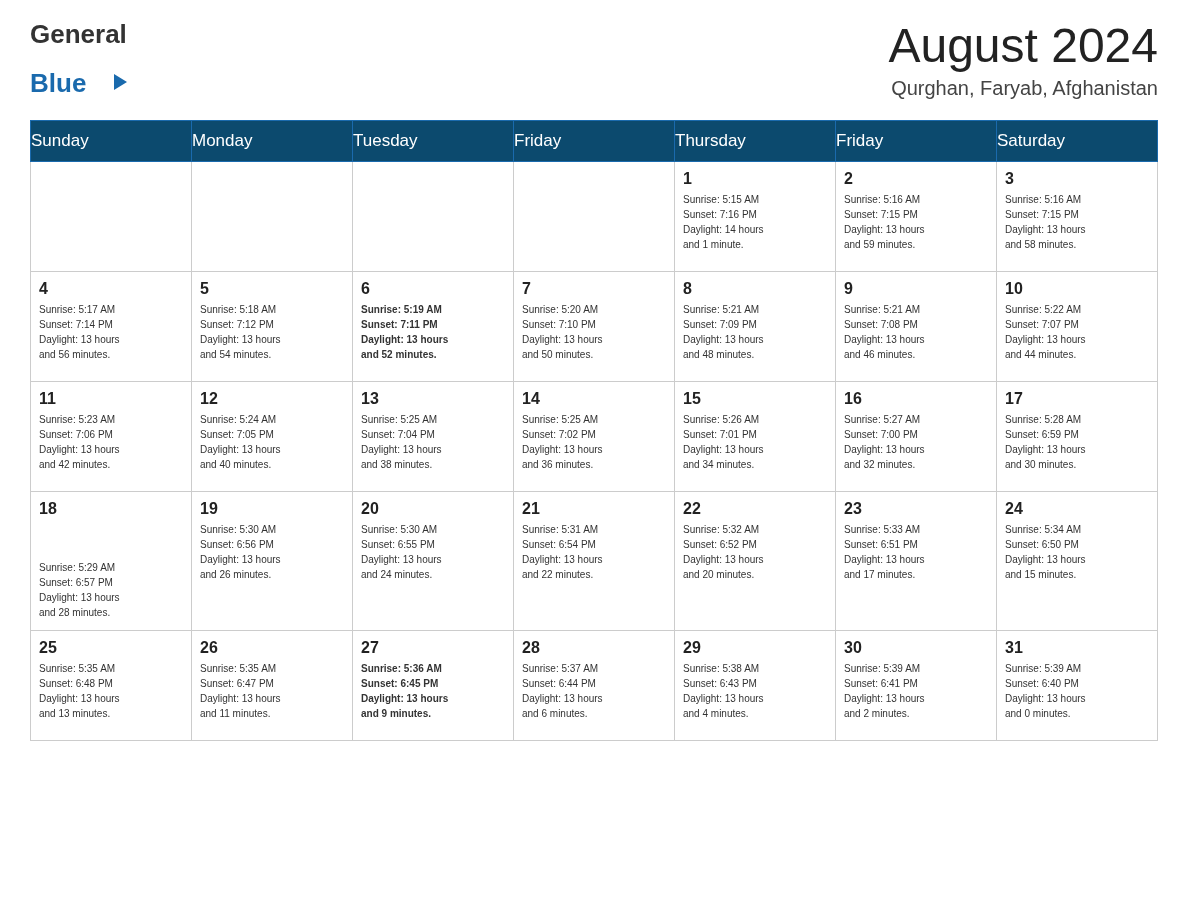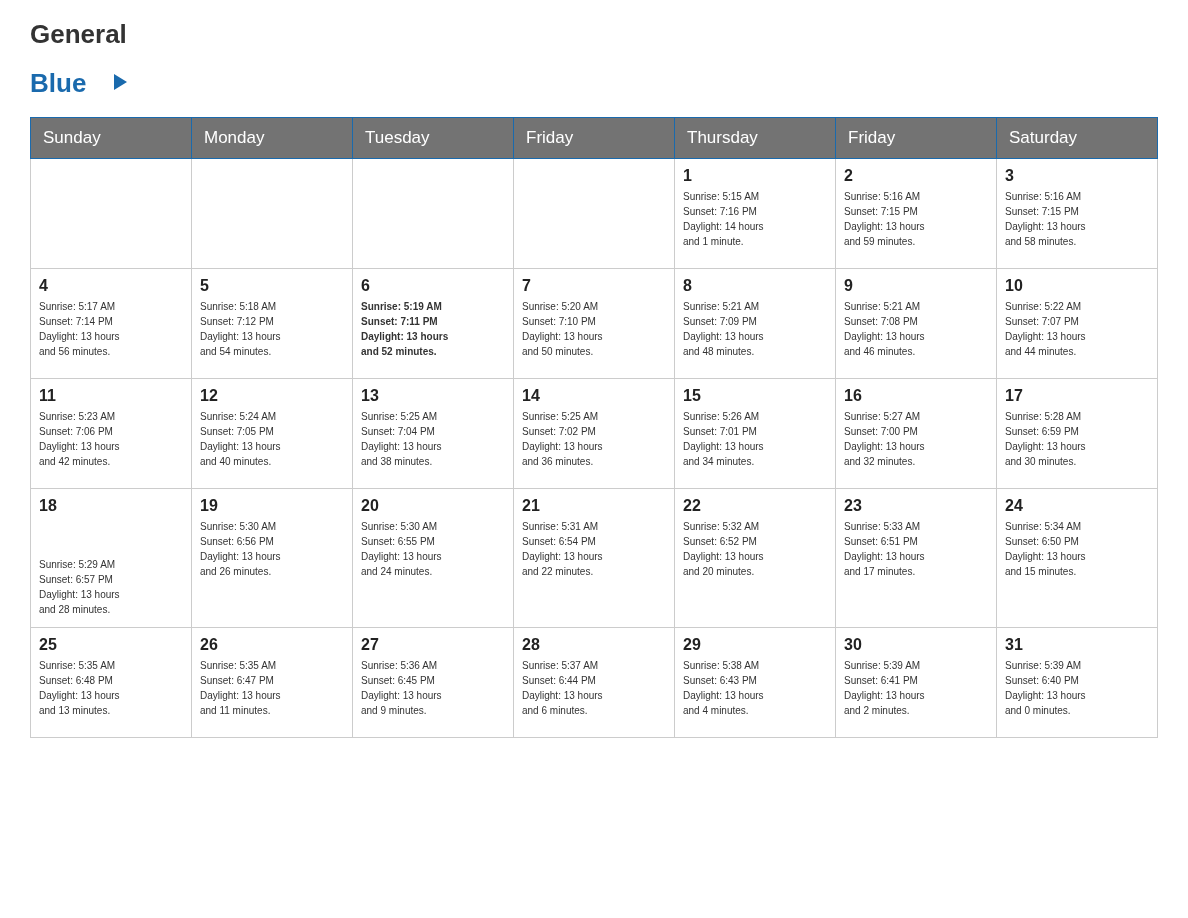--- a/index.html
+++ b/index.html
@@ -34,25 +34,25 @@
       font-size: 20px;
       color: #444;
       margin-top: 4px;
     }
     .calendar {
       width: 100%;
       border-collapse: collapse;
       border: 1px solid #999;
     }
     .calendar th {
-      background-color: #737373;
+      background-color: #0c4a6e;
       color: #fff;
       font-size: 17px;
       font-weight: normal;
-      padding: 10px 12px;
+      padding: 10px 0;
       text-align: left;
       border: 1px solid #1a6aad;
     }
     .calendar td {
       vertical-align: top;
       padding: 8px 8px 10px 8px;
       border: 1px solid #ccc;
       font-size: 12.5px;
       color: #333;
       width: 14.28%;
@@ -114,20 +114,24 @@
 <div class="header">
   <div class="logo">
     <div class="logo-text-wrapper">
       <div class="logo-line1">General</div>
       <div class="logo-line2">
         <span class="logo-line2-text">Blue</span>
         <span class="triangle-right"></span>
       </div>
     </div>
   </div>
+  <div class="title-section">
+    <div class="month-title">August 2024</div>
+    <div class="location">Qurghan, Faryab, Afghanistan</div>
+  </div>
 </div>
 
 <table class="calendar">
   <thead>
     <tr>
     <th>Sunday</th>
         <th>Monday</th>
         <th>Tuesday</th>
         <th>Friday</th>
         <th>Thursday</th>
@@ -326,21 +330,21 @@
         </td>
         <td>
           <span class="day-number">26</span>
           <div class="day-info" style="white-space: pre-line;">Sunrise: 5:35 AM
 Sunset: 6:47 PM
 Daylight: 13 hours
 and 11 minutes.</div>
         </td>
         <td>
           <span class="day-number">27</span>
-          <div class="day-info" style="white-space: pre-line;">Sunrise: 5:36 AM
+          <div class="day-info" style="white-space: pre-line; font-weight: bold;">Sunrise: 5:36 AM
 Sunset: 6:45 PM
 Daylight: 13 hours
 and 9 minutes.</div>
         </td>
         <td>
           <span class="day-number">28</span>
           <div class="day-info" style="white-space: pre-line;">Sunrise: 5:37 AM
 Sunset: 6:44 PM
 Daylight: 13 hours
 and 6 minutes.</div>

